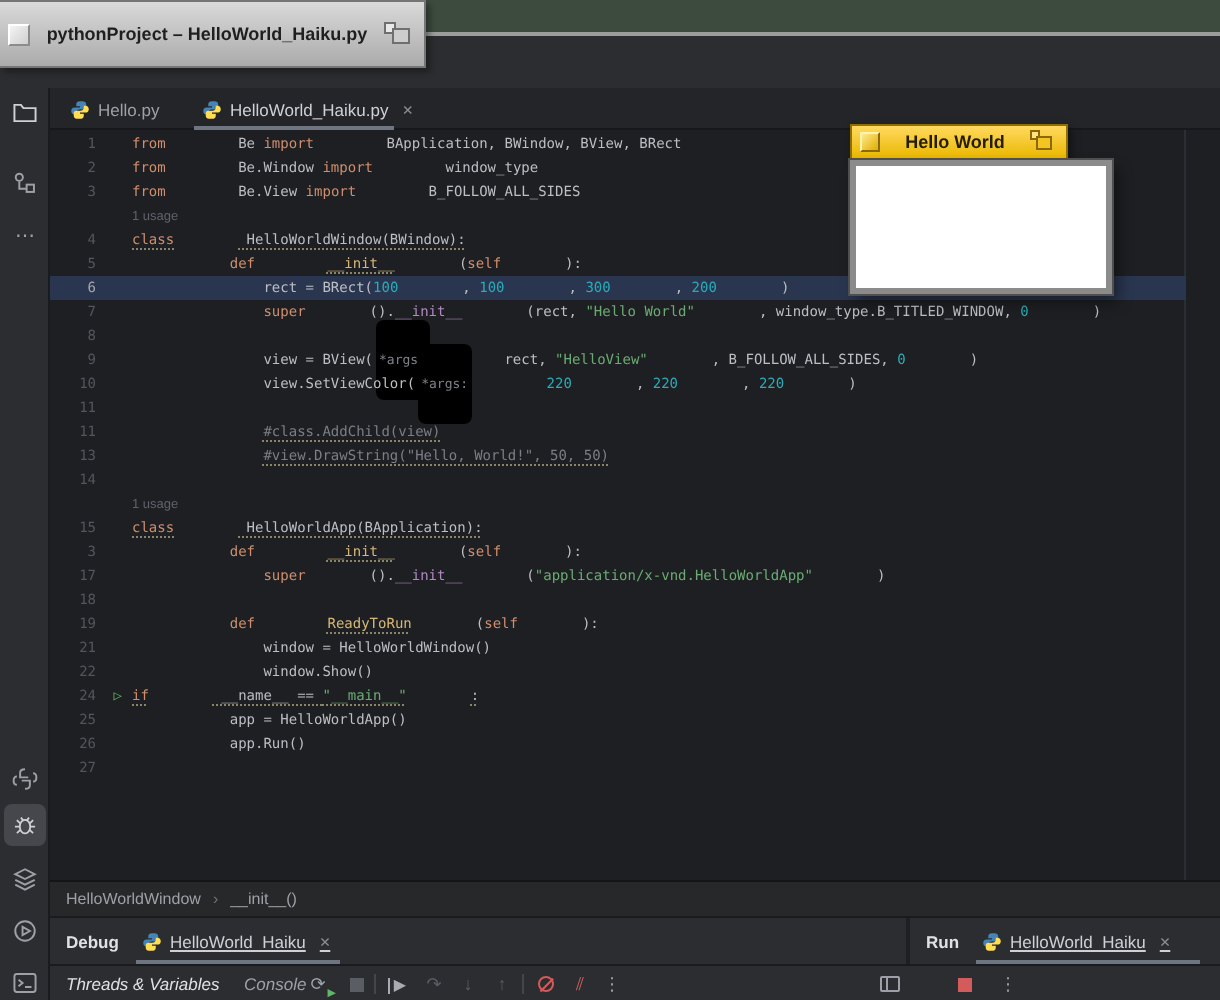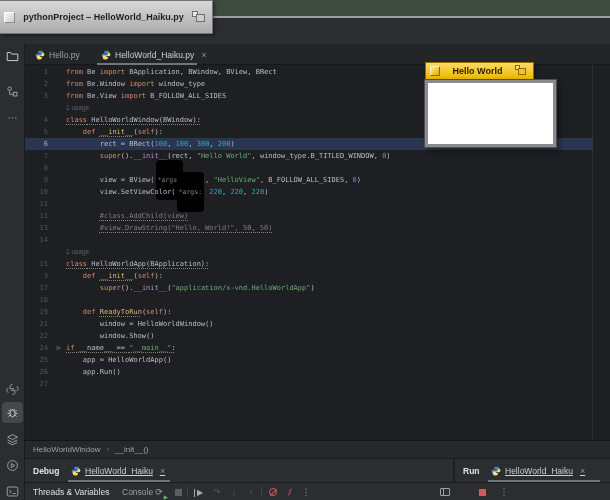--- a/index.html
+++ b/index.html
@@ -58,21 +58,21 @@
   .margin-guide{position:absolute;left:567px;top:0;width:1px;height:375px;background:#2b2e34;}
   .code-rows{position:absolute;left:0;top:1px;width:568px;}
   .crow{display:flex;height:12px;line-height:12px;font-family:"DejaVu Sans Mono",monospace;font-size:7px;white-space:pre;}
   .crow.hl{background:#2a3650;}
   .gut{flex:0 0 41px;text-align:right;padding-right:18px;color:#52565e;position:relative;
     font-size:7px;}
   .crow.hl .gut{color:#a6a8ae;}
   .runarrow{position:absolute;right:5px;top:0;color:#5fb865;font-size:7px;}
   .codeline{flex:1;}
   .hint{color:#5d626b;font-size:6.5px;font-family:"Liberation Sans",sans-serif;}
-  .tk-d{color:#bcbec4;} .tk-k{color:#cf8e6d;} .tk-s{color:#6aab73;} .tk-n{color:#2aacb8;}
+  .tk-d{color:#bcbec4;padding-left:32px;} .tk-k{color:#cf8e6d;} .tk-s{color:#6aab73;} .tk-n{color:#2aacb8;}
   .tk-c{color:#7a7e85;} .tk-f{color:#d6b777;} .tk-m{color:#b189c1;} .tk-se{color:#cf8e6d;}
   .tk-h{background:#000000;color:#7d8288;border-radius:4px;padding:16px 2px;margin:0 1px;font-size:6.5px;}
   .tk-u{text-decoration:underline dotted #8a8468 1px;text-underline-offset:2px;}
   .tk-g{text-decoration:underline wavy #4f9e5a 1px;text-underline-offset:2px;}
 
   
   .hw{position:absolute;z-index:40;}
   .hw-tab{position:absolute;left:425px;top:62px;width:109px;height:18px;
     background:linear-gradient(#ffd960,#eab800);border:1px solid #8f6f00;
     display:flex;align-items:center;box-shadow:2px 2px 4px rgba(0,0,0,.4);}
@@ -99,21 +99,21 @@
     font-size:8.5px;font-weight:bold;color:#dfe1e5;cursor:pointer;}
   .ptab{position:absolute;top:0;height:24px;display:flex;align-items:center;gap:4px;
     font-size:8.5px;color:#ced0d6;cursor:pointer;text-decoration:underline;}
   .ptab .close{color:#8b8e94;font-size:9px;margin-left:3px;}
   .ptab-underline{position:absolute;top:21px;height:2px;background:#6e7580;}
 
   
   .btoolbar{position:absolute;left:25px;top:482px;width:585px;height:18px;background:#2b2d30;
     border-top:1px solid #1a1b1e;}
   .btab{position:absolute;top:0;height:18px;display:flex;align-items:center;
-    font-size:8.5px;cursor:pointer;}
+    font-size:8.5px;cursor:pointer;font-style:italic;}
   .bicon{position:absolute;top:2px;width:14px;height:14px;display:flex;align-items:center;
     justify-content:center;font-size:9px;color:#9da0a6;cursor:pointer;}
   .bicon.dis{color:#5a5d63;}
   .bicon.red{color:#d35b5b;}
   .vsep{position:absolute;top:4px;width:1px;height:10px;background:#43454a;}
   .rerun-wrap{position:relative;}
   .rerun-wrap .go{position:absolute;right:-2px;bottom:-1px;font-size:5.5px;color:#5fb865;}
   .mute-bp{width:8px;height:8px;border:1.3px solid #d35b5b;border-radius:50%;position:relative;}
   .mute-bp::after{content:"";position:absolute;left:-1px;top:2.6px;width:9px;height:1.3px;
     background:#d35b5b;transform:rotate(-45deg);}

